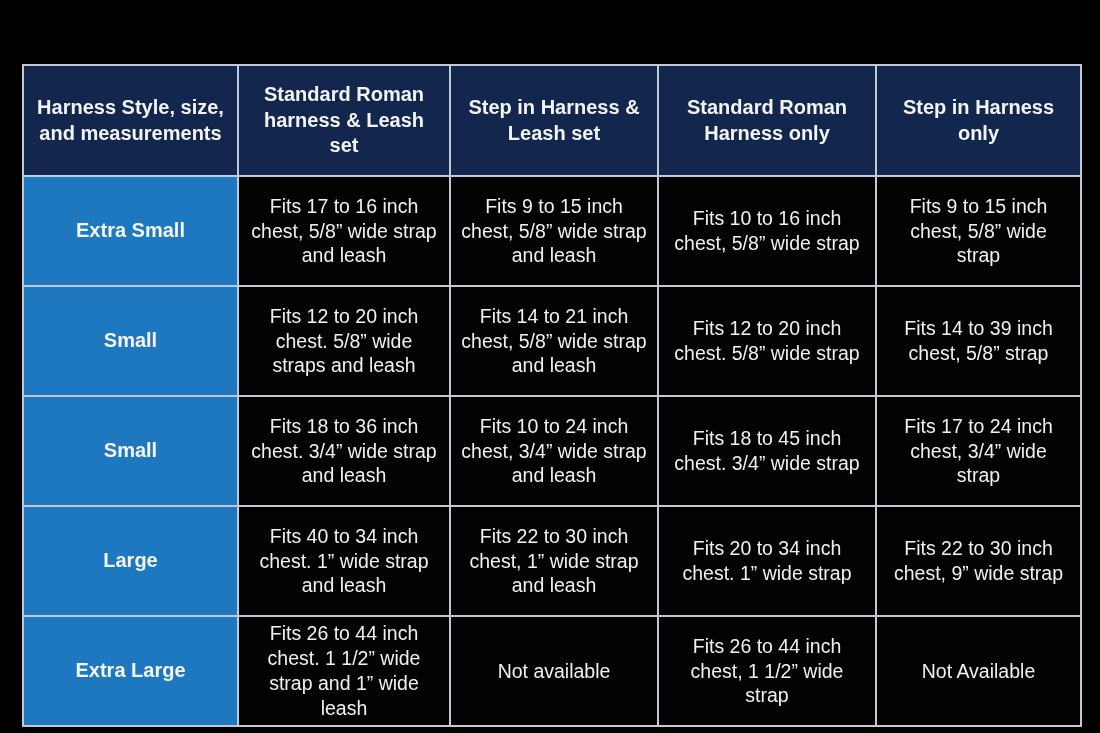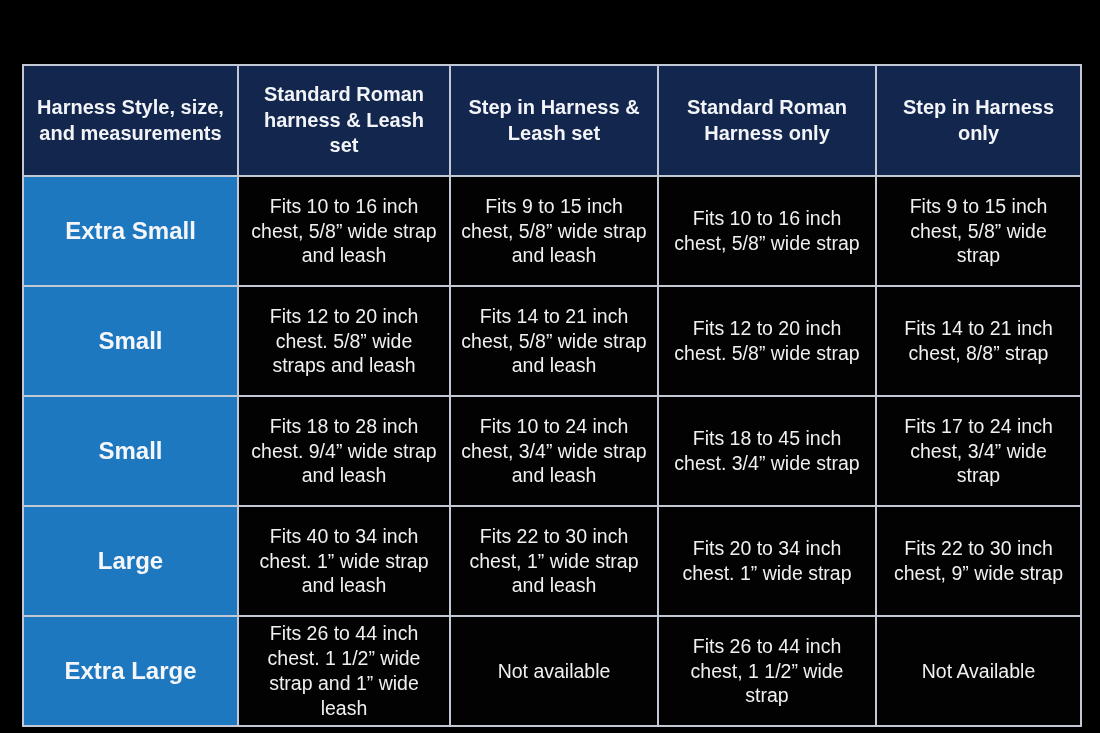--- a/index.html
+++ b/index.html
@@ -45,21 +45,21 @@
     color: #f2f4f8;
     font-weight: bold;
     font-size: 20px;
     height: 111px;
   }
   tbody tr { height: 110px; }
   tbody th.size-cell {
     background: #1e78c0;
     color: #f4f6f9;
     font-weight: bold;
-    font-size: 24px;
+    font-size: 20px;
   }
   tbody td.data-cell {
     background: #020202;
     color: #f0f0f0;
     font-weight: normal;
     font-size: 19.5px;
   }
 </style>
 </head>
 <body>
@@ -78,35 +78,35 @@
         <th>Harness Style, size, and measurements</th>
         <th>Standard Roman harness &amp; Leash set</th>
         <th>Step in Harness &amp; Leash set</th>
         <th>Standard Roman Harness only</th>
         <th>Step in Harness only</th>
       </tr>
     </thead>
     <tbody>
       <tr>
         <th class="size-cell">Extra Small</th>
-        <td class="data-cell">Fits 10 to 16 inch chest, 5/8” wide strap and leash</td>
+        <td class="data-cell">Fits 17 to 16 inch chest, 5/8” wide strap and leash</td>
         <td class="data-cell">Fits 9 to 15 inch chest, 5/8” wide strap and leash</td>
         <td class="data-cell">Fits 10 to 16 inch chest, 5/8” wide strap</td>
         <td class="data-cell">Fits 9 to 15 inch chest, 5/8” wide strap</td>
       </tr>
       <tr>
         <th class="size-cell">Small</th>
         <td class="data-cell">Fits 12 to 20 inch chest. 5/8” wide straps and leash</td>
         <td class="data-cell">Fits 14 to 21 inch chest, 5/8” wide strap and leash</td>
         <td class="data-cell">Fits 12 to 20 inch chest. 5/8” wide strap</td>
-        <td class="data-cell">Fits 14 to 21 inch chest, 8/8” strap</td>
+        <td class="data-cell">Fits 14 to 39 inch chest, 5/8” strap</td>
       </tr>
       <tr>
         <th class="size-cell">Small</th>
-        <td class="data-cell">Fits 18 to 28 inch chest. 9/4” wide strap and leash</td>
+        <td class="data-cell">Fits 18 to 36 inch chest. 3/4” wide strap and leash</td>
         <td class="data-cell">Fits 10 to 24 inch chest, 3/4” wide strap and leash</td>
         <td class="data-cell">Fits 18 to 45 inch chest. 3/4” wide strap</td>
         <td class="data-cell">Fits 17 to 24 inch chest, 3/4” wide strap</td>
       </tr>
       <tr>
         <th class="size-cell">Large</th>
         <td class="data-cell">Fits 40 to 34 inch chest. 1” wide strap and leash</td>
         <td class="data-cell">Fits 22 to 30 inch chest, 1” wide strap and leash</td>
         <td class="data-cell">Fits 20 to 34 inch chest. 1” wide strap</td>
         <td class="data-cell">Fits 22 to 30 inch chest, 9” wide strap</td>

